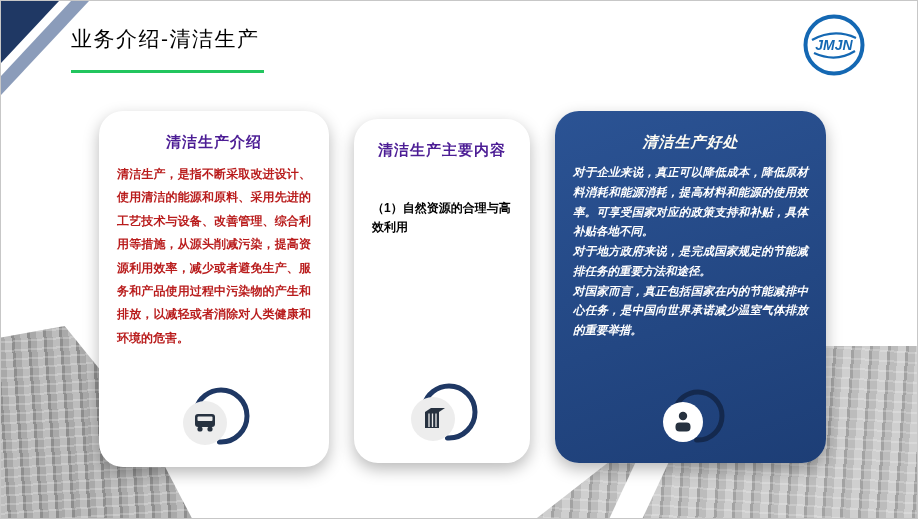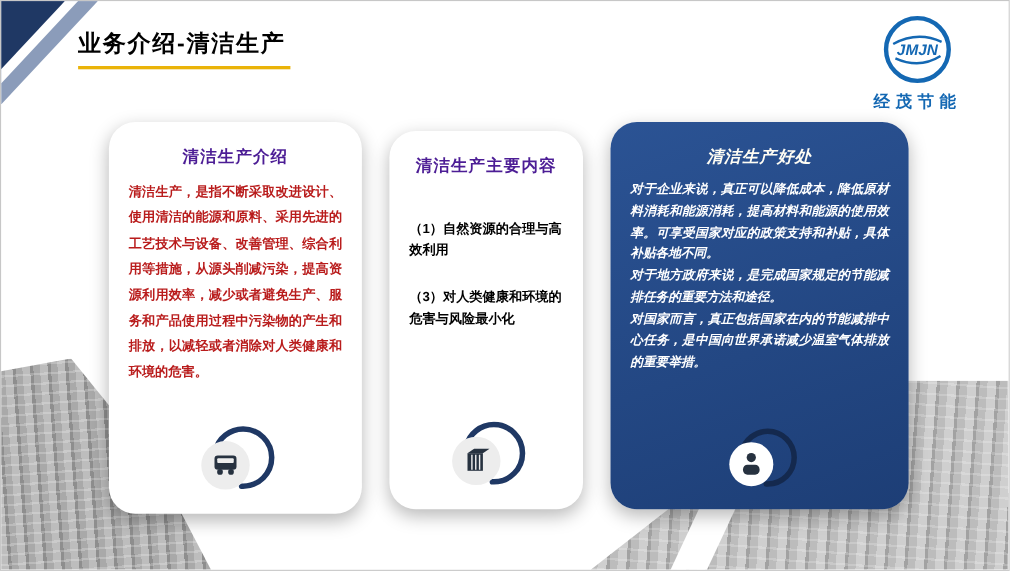--- a/index.html
+++ b/index.html
@@ -5,22 +5,22 @@
   html,body{margin:0;padding:0;background:#ededed;font-family:"Liberation Sans",sans-serif;}
   #slide{position:relative;width:918px;height:519px;background:#fff;border:1px solid #c7c7c7;box-sizing:border-box;overflow:hidden;}
 
   
   .tri{position:absolute;top:0;left:0;}
   .tri-slate{width:88px;height:94px;background:#8b9cba;clip-path:polygon(0 0,100% 0,0 100%);}
   .tri-white{width:70px;height:75px;background:#ffffff;clip-path:polygon(0 0,100% 0,0 100%);}
   .tri-navy{width:58px;height:62px;background:#1f3864;clip-path:polygon(0 0,100% 0,0 100%);}
 
   
-  #page-title{position:absolute;left:70px;top:24px;z-index:3;font-size:21px;font-weight:700;color:#000;
-    letter-spacing:1.5px;border-bottom:3px solid #eab308;padding:0 4px 7px 0;display:inline-block;}
+  #page-title{position:absolute;left:70px;top:24px;z-index:3;font-size:21px;font-weight:400;color:#000;
+    letter-spacing:1.5px;border-bottom:3px solid #22c55e;padding:0 4px 17px 0;display:inline-block;}
 
   
   #logo{position:absolute;right:22px;top:12px;width:122px;text-align:center;z-index:3;}
   #logo .sub{margin-top:1px;font-size:15px;font-weight:700;color:#1468b3;letter-spacing:5px;}
 
   
   .photo{position:absolute;z-index:1;}
   .photo-left{left:0;bottom:0;width:212px;height:192px;
     background:
       repeating-linear-gradient(-4deg, rgba(255,255,255,.22) 0 2px, rgba(0,0,0,0) 2px 9px),
@@ -64,21 +64,20 @@
 
   <div id="page-title">业务介绍-清洁生产</div>
 
   <div id="logo">
     <svg width="64" height="64" viewBox="0 0 64 64">
       <circle cx="32" cy="32" r="28.5" fill="#ffffff" stroke="#1468b3" stroke-width="4"></circle>
       <path d="M10 27 Q 32 15 54 25" stroke="#1468b3" stroke-width="2.2" fill="none"></path>
       <path d="M12 40 Q 34 50 53 38" stroke="#1468b3" stroke-width="2.2" fill="none"></path>
       <text x="32" y="37" text-anchor="middle" font-size="14" font-style="italic" font-weight="bold" fill="#1468b3">JMJN</text>
     </svg>
-    <div class="sub">经茂节能</div>
   </div>
 
   <div class="cards">
 
     <div class="card card-1">
       <div class="card-title">清洁生产介绍</div>
       <div class="card-body">清洁生产，是指不断采取改进设计、使用清洁的能源和原料、采用先进的工艺技术与设备、改善管理、综合利用等措施，从源头削减污染，提高资源利用效率，减少或者避免生产、服务和产品使用过程中污染物的产生和排放，以减轻或者消除对人类健康和环境的危害。</div>
       <div class="icon-row">
         <svg width="84" height="64" viewBox="0 0 84 64">
           <circle cx="49" cy="29" r="26" fill="none" stroke="#1f3864" stroke-width="5" pathLength="100" stroke-dasharray="72 28" stroke-dashoffset="-54" stroke-linecap="round"></circle>
@@ -88,21 +87,20 @@
           <circle cx="28" cy="42" r="2.6" fill="#273240"></circle>
           <circle cx="38" cy="42" r="2.6" fill="#273240"></circle>
         </svg>
       </div>
     </div>
 
     <div class="card card-2">
       <div class="card-title">清洁生产主要内容</div>
       <div class="list">
         <div class="list-item">（1）自然资源的合理与高效利用</div>
-        <div class="list-item">（3）对人类健康和环境的危害与风险最小化</div>
       </div>
       <div class="icon-row">
         <svg width="84" height="64" viewBox="0 0 84 64">
           <circle cx="49" cy="29" r="26" fill="none" stroke="#1f3864" stroke-width="5" pathLength="100" stroke-dasharray="72 28" stroke-dashoffset="-54" stroke-linecap="round"></circle>
           <circle cx="33" cy="36" r="22" fill="#ededed"></circle>
           <polygon points="25,29 31,25 45,25 39,29" fill="#273240"></polygon>
           <rect x="25" y="29" width="14" height="16" fill="#273240"></rect>
           <line x1="29" y1="30.5" x2="29" y2="44" stroke="#ededed" stroke-width="1.3"></line>
           <line x1="32.5" y1="30.5" x2="32.5" y2="44" stroke="#ededed" stroke-width="1.3"></line>
           <line x1="36" y1="30.5" x2="36" y2="44" stroke="#ededed" stroke-width="1.3"></line>

